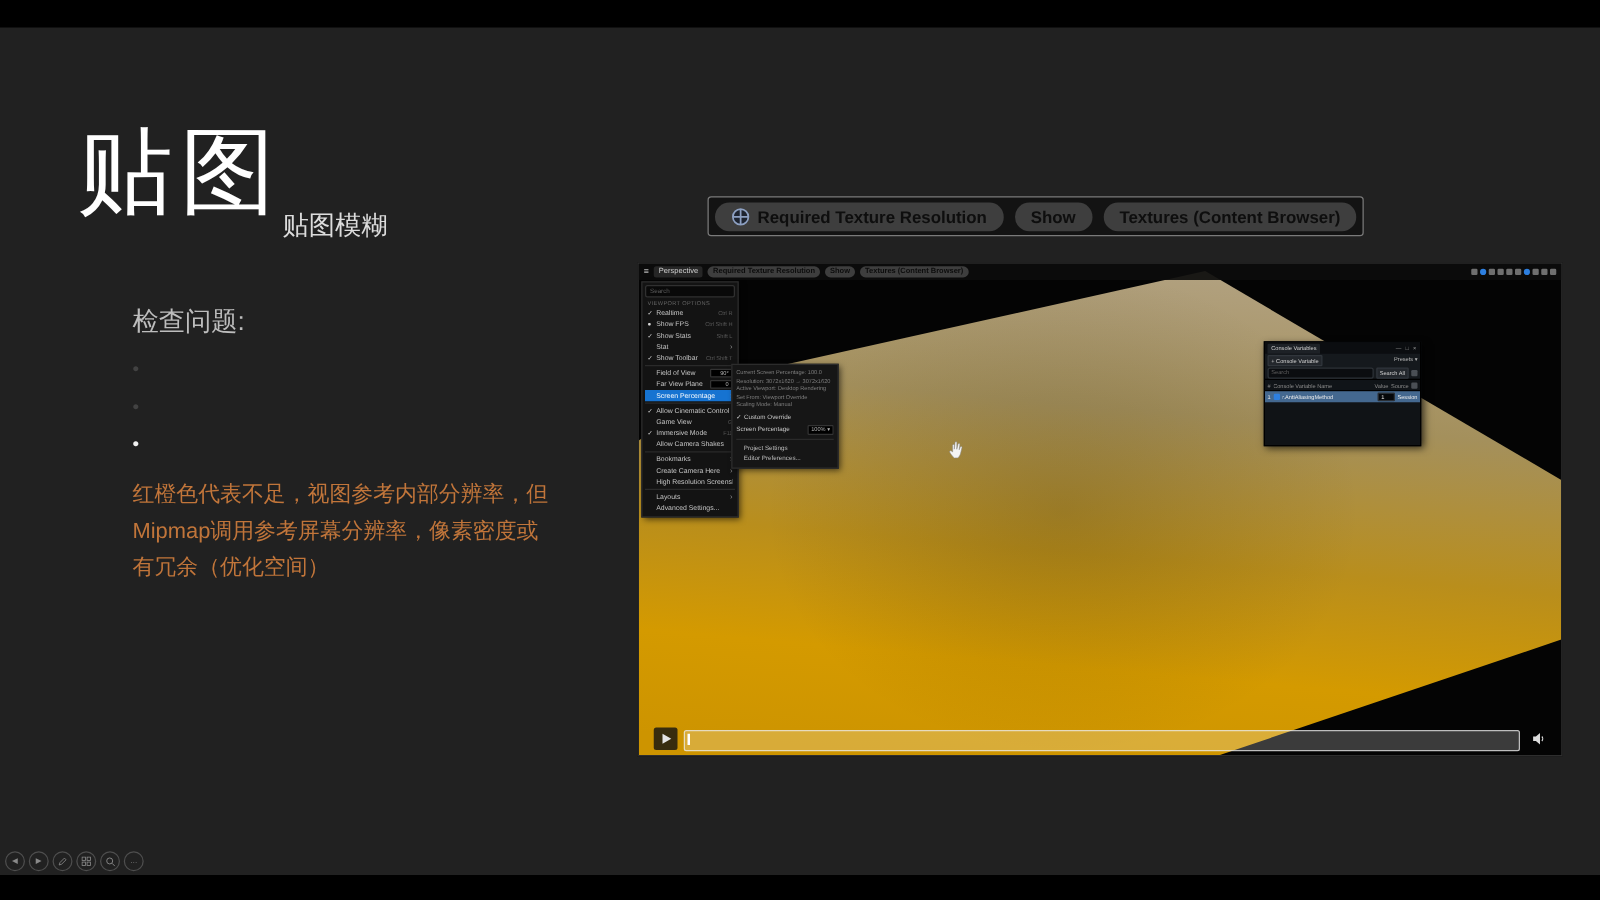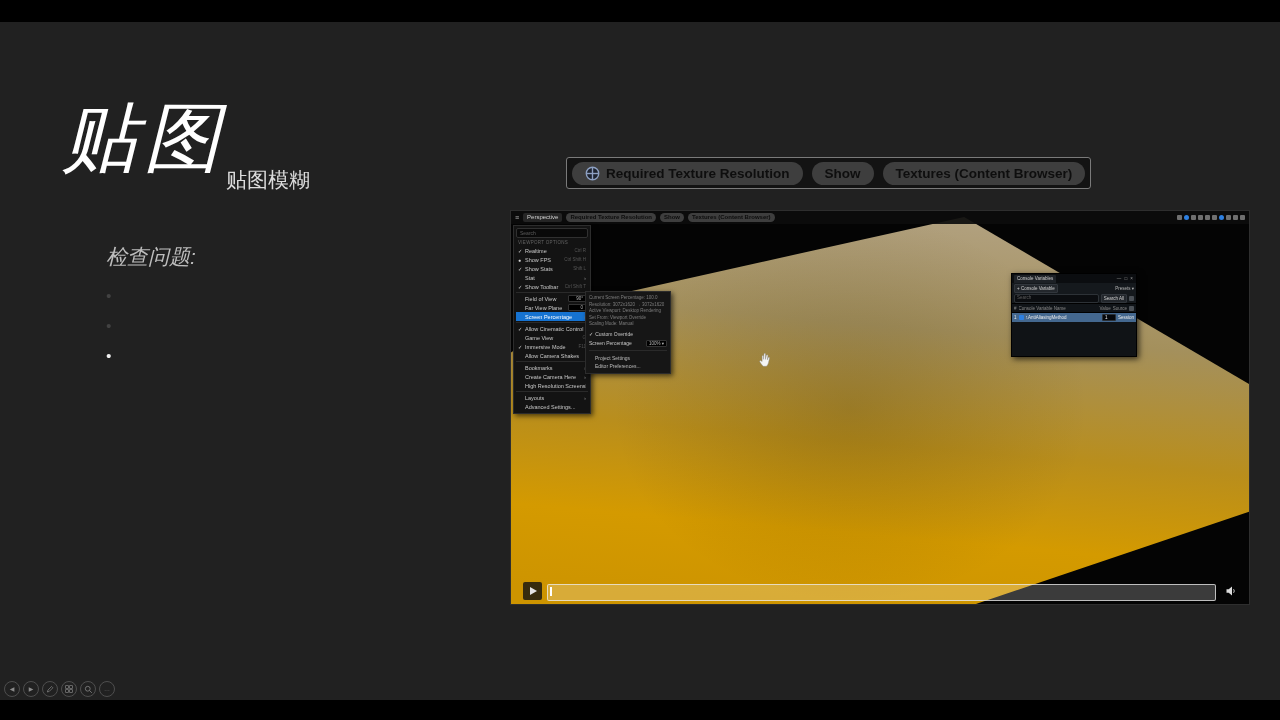--- a/index.html
+++ b/index.html
@@ -3,23 +3,23 @@
 <meta charset="utf-8">
 <style>
   html,body{margin:0;padding:0;background:#000;}
   .stage{position:relative;width:1280px;height:720px;background:#000;overflow:hidden;
          font-family:"Liberation Sans","DejaVu Sans",sans-serif;}
   .abs{position:absolute;}
   .slide-bg{left:0;top:22px;width:1280px;height:678px;background:#212121;}
   .letterbox-bottom{left:0;top:700px;width:1280px;height:20px;background:#000;}
 
   
-  .title{left:62px;top:100px;font-size:76px;font-weight:200;color:#fff;letter-spacing:6px;line-height:1;font-style:italic;}
+  .title{left:62px;top:100px;font-size:76px;font-weight:200;color:#fff;letter-spacing:6px;line-height:1;}
   .subtitle{left:226px;top:166px;font-size:21px;color:#dcdcdc;}
-  .checklist{left:106px;top:243px;width:410px;font-style:italic;}
+  .checklist{left:106px;top:243px;width:410px;}
   .check-heading{font-size:21px;color:#bdbdbd;margin-bottom:10px;}
   .check-item{display:flex;align-items:flex-start;gap:14px;font-size:21px;line-height:30px;}
   .check-item .bullet{font-size:15px;line-height:30px;}
   .dim{color:#424242;}
   .active{color:#f1f1f1;}
   .note{margin-top:10px;font-size:17.5px;line-height:29px;color:#c1753a;white-space:nowrap;}
 
   
   .pillbar{left:566px;top:157px;height:30px;display:flex;align-items:center;gap:9px;
            background:#131313;border:1px solid #7a7a7a;border-radius:3px;padding:0 5px;}
@@ -126,20 +126,25 @@
     <div class="check-heading">检查问题:</div>
     <div class="check-item dim">
       <span class="bullet">•</span>
     </div>
     <div class="check-item dim">
       <span class="bullet">•</span>
     </div>
     <div class="check-item active">
       <span class="bullet">•</span>
     </div>
+    <div class="note">
+      <div>红橙色代表不足，视图参考内部分辨率，但</div>
+      <div>Mipmap调用参考屏幕分辨率，像素密度或</div>
+      <div>有冗余（优化空间）</div>
+    </div>
   </div>
 
   <div class="abs pillbar">
     <div class="pill">
       <svg width="15" height="15" viewBox="0 0 15 15">
         <circle cx="7.5" cy="7.5" r="6.2" fill="#1e2430" stroke="#8da0c2" stroke-width="1.4"></circle>
         <line x1="7.5" y1="1.3" x2="7.5" y2="13.7" stroke="#8da0c2" stroke-width="1.4"></line>
         <line x1="1.3" y1="7.5" x2="13.7" y2="7.5" stroke="#8da0c2" stroke-width="1.4"></line>
       </svg>
       <span>Required Texture Resolution</span>

